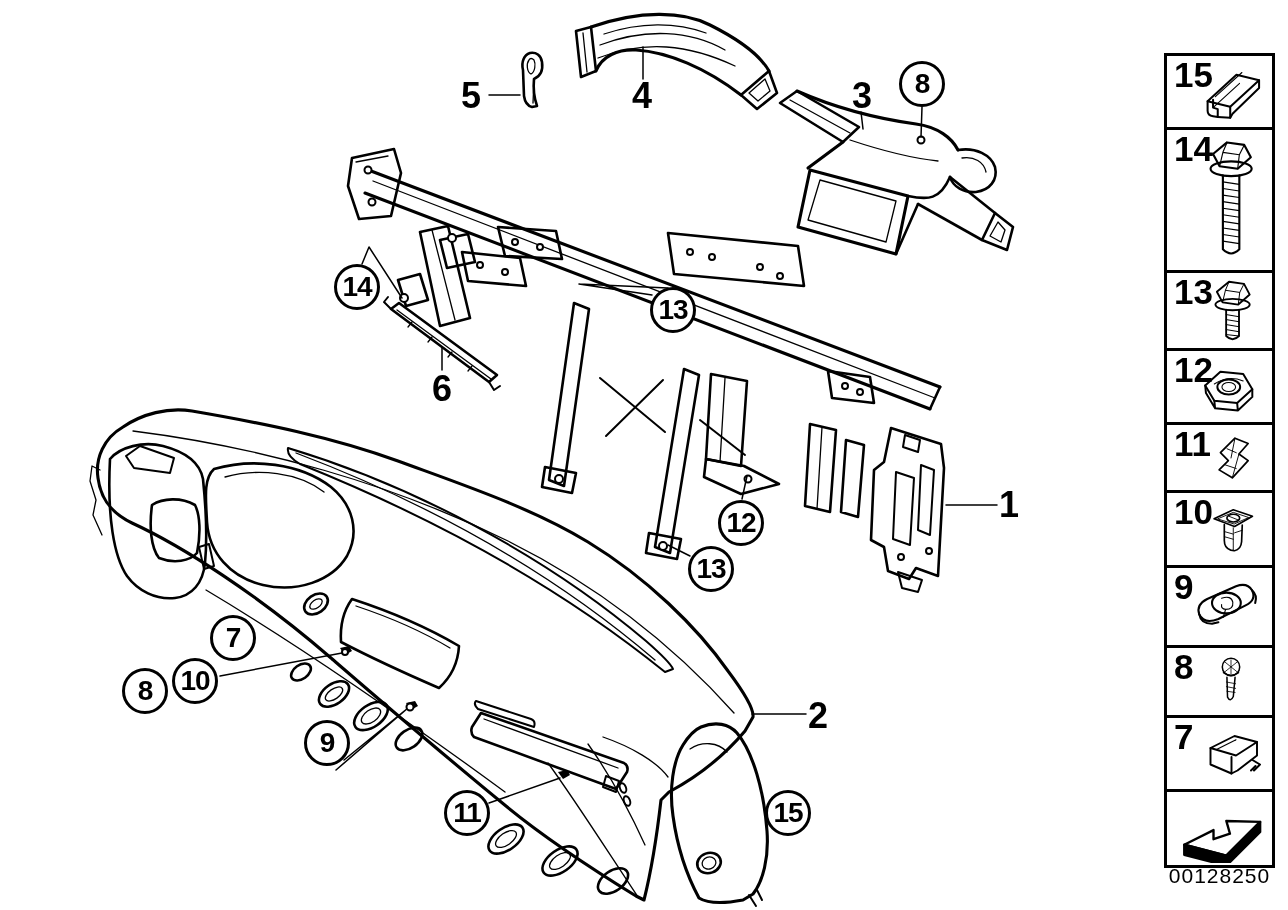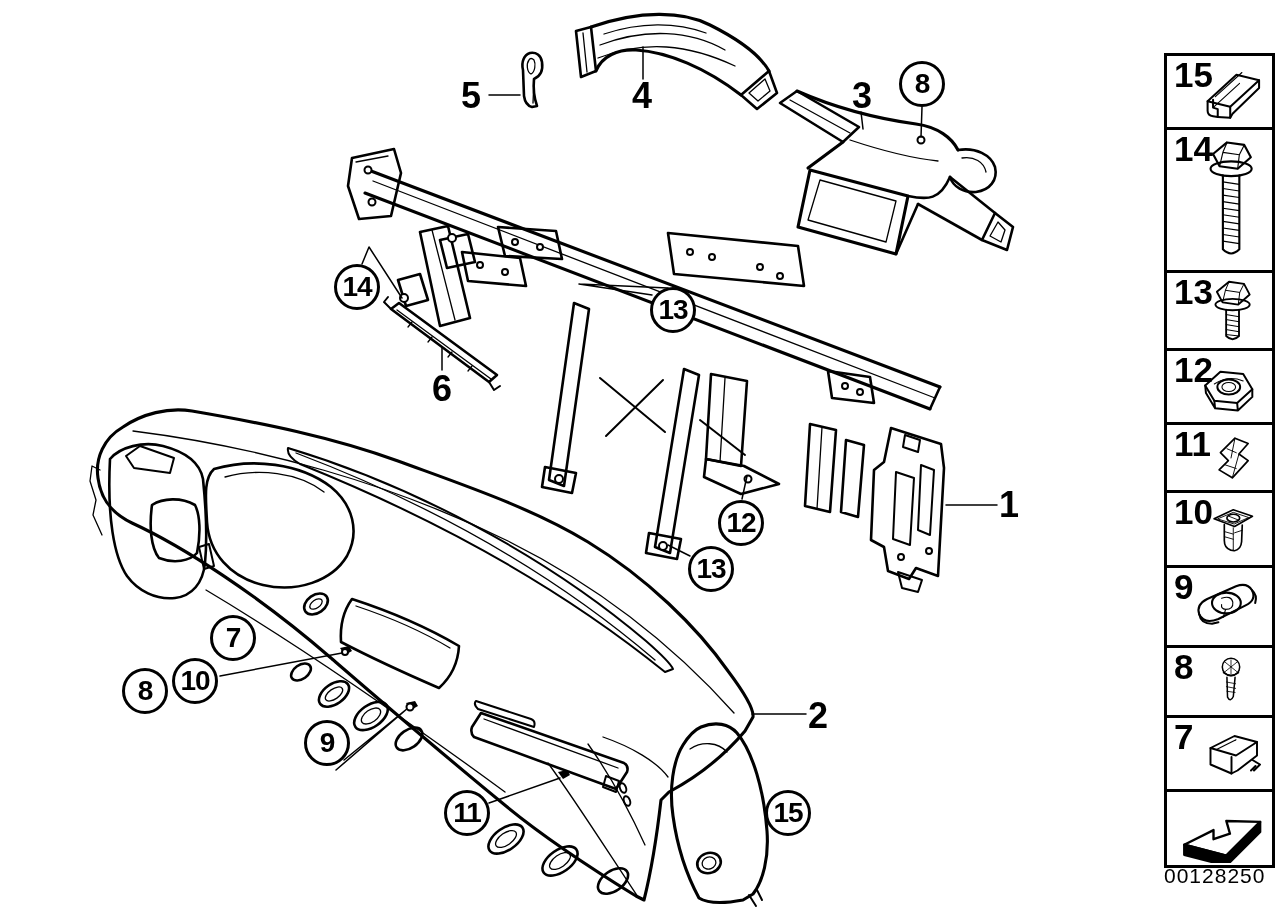--- a/index.html
+++ b/index.html
@@ -17,21 +17,21 @@
   .co{position:absolute;width:46px;height:46px;box-sizing:border-box;border:3px solid #000;
       border-radius:50%;background:#fff;display:flex;align-items:center;justify-content:center;
       font-weight:bold;font-size:28px;line-height:1;letter-spacing:-1px;}
   .pl{position:absolute;width:60px;text-align:center;font-weight:bold;font-size:36px;line-height:34px;}
   .sb-box{position:absolute;left:1164px;width:111px;box-sizing:border-box;border:3px solid #000;background:#fff;}
   .sb-num{position:absolute;left:7px;top:1px;font-weight:bold;font-size:35px;line-height:1;}
   .sb-ico{position:absolute;right:2px;top:50%;transform:translateY(-50%);}
   .sb-ico path,.sb-ico ellipse,.sb-ico circle{fill:none;stroke:#000;stroke-width:2.6;stroke-linejoin:round;stroke-linecap:round;}
   .sb-ico .t{stroke-width:1.4;}
   .sb-ico .blk{fill:#000;stroke:#000;}
-  .img-num{position:absolute;left:1164px;top:864px;width:111px;text-align:left;
+  .img-num{position:absolute;left:1164px;top:864px;width:111px;text-align:center;
            font-size:21px;letter-spacing:1px;}
 </style>
 </head>
 <body>
 
 <div class="stage">
 
 <svg class="art" width="1288" height="910" viewBox="0 0 1288 910">
 
   <g>

